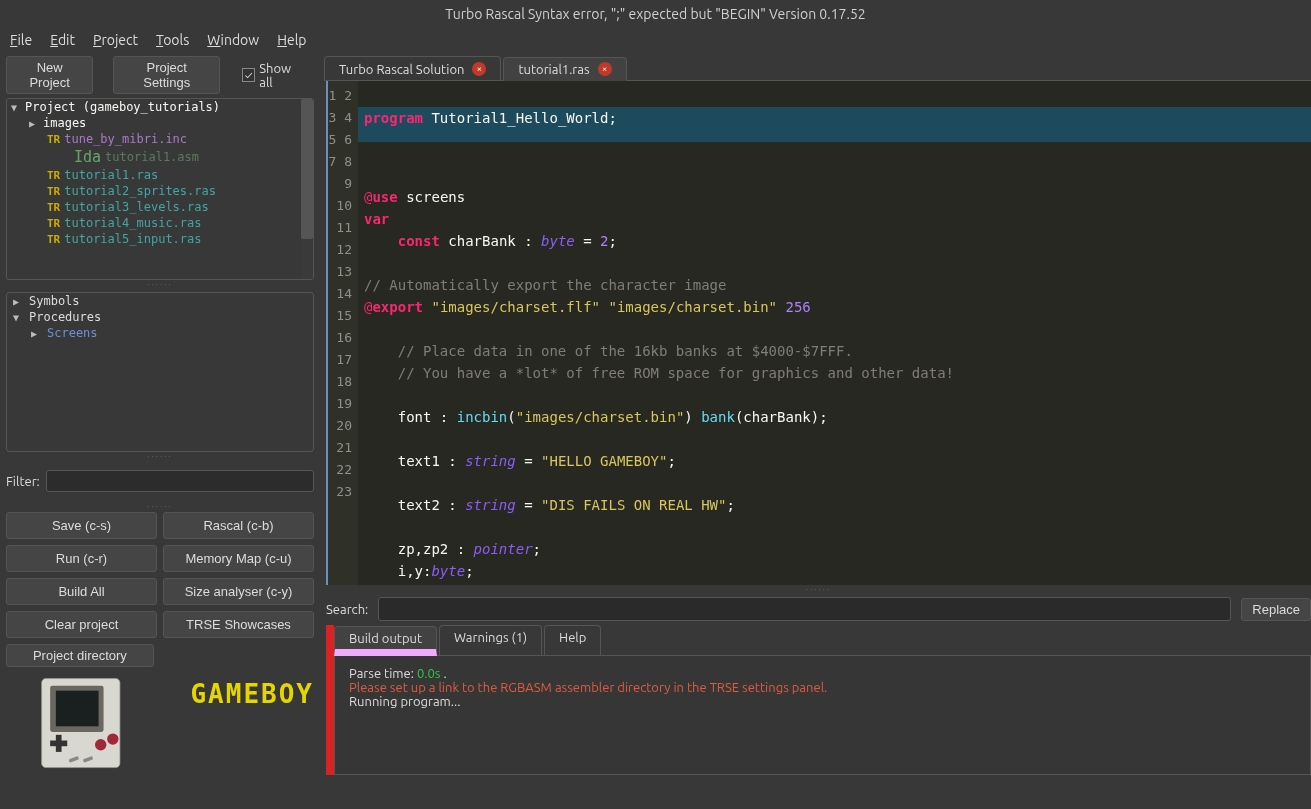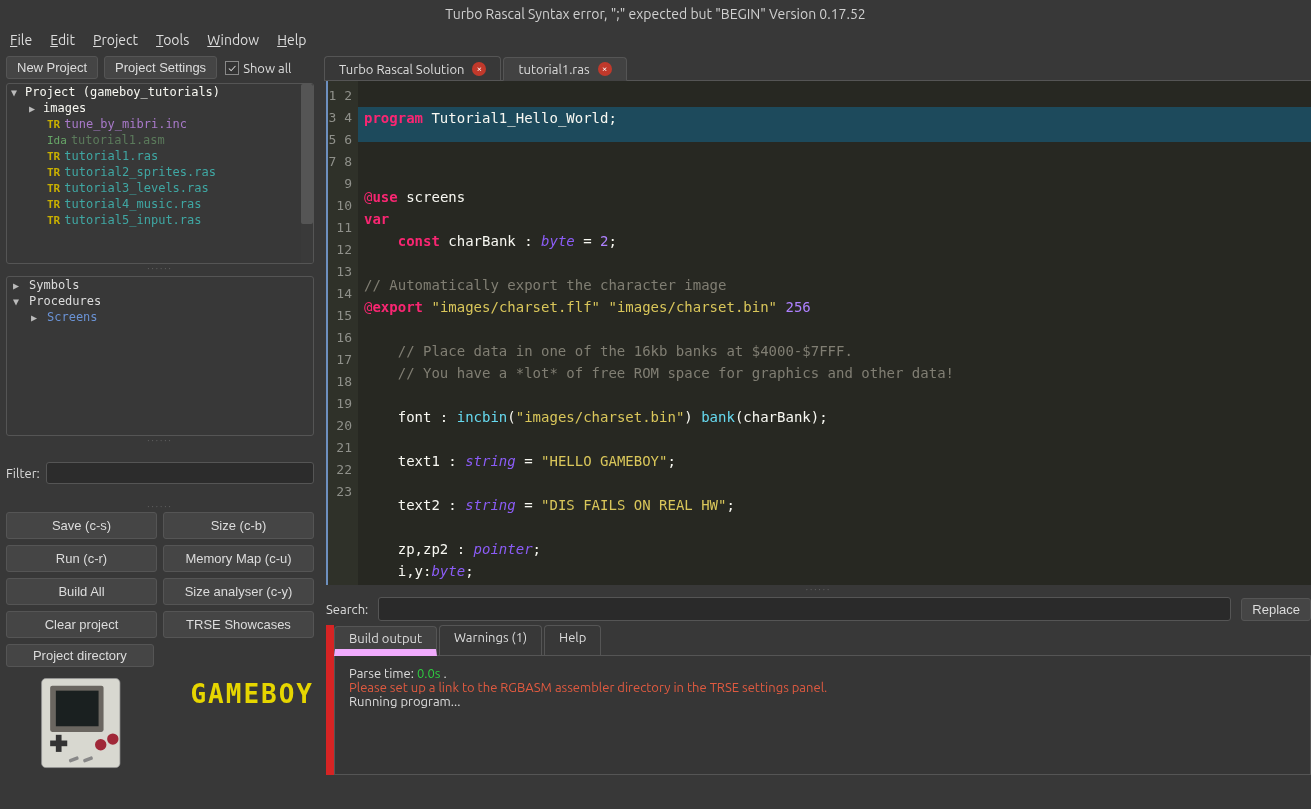--- a/index.html
+++ b/index.html
@@ -88,42 +88,42 @@
   white-space: nowrap;
 }
 .disclosure { width: 10px; color:#bbb; font-size:10px;}
 .tree-indent-1 { padding-left: 22px; }
 .tree-indent-2 { padding-left: 40px; }
 .tr-badge {
   color: #c9b000;
   font-weight: bold;
   font-size: 11px;
 }
-.ida-badge { color:#67a667; font-size:11px; }
+.ida-badge { color:#67a667; font-size:15px;margin-left:27px; }
 .file-teal { color: #3fa7a3; }
 .file-purple { color: #a879c9; }
 .file-green-dim { color: #5b7a5b; }
 .tree-panel2 {
   border: 1px solid #555;
   border-radius: 3px;
   background: #383838;
   flex: 1;
   margin-top: 4px;
   font-family: "DejaVu Sans Mono", monospace;
   font-size: 12px;
   min-height: 160px;
   overflow:hidden;
 }
 .sym-row { display:flex; align-items:center; gap:6px; padding:1px 6px;}
 .sym-link { color:#6a92d4; }
 .filter-row {
   display: flex;
   align-items: center;
   gap: 6px;
-  margin: 18px 0;
+  margin: 10px 0;
   justify-content: flex-end;
 }
 .filter-input {
   flex:1; background:#2c2c2c; border:1px solid #555; border-radius:3px;
   height:22px; color:#ddd;
 }
 .button-grid {
   display: grid;
   grid-template-columns: 1fr 1fr;
   gap: 6px;
@@ -272,21 +272,21 @@
   <span class="menu-item"><span class="ul">F</span>ile</span>
   <span class="menu-item"><span class="ul">E</span>dit</span>
   <span class="menu-item"><span class="ul">P</span>roject</span>
   <span class="menu-item"><span class="ul">T</span>ools</span>
   <span class="menu-item"><span class="ul">W</span>indow</span>
   <span class="menu-item"><span class="ul">H</span>elp</span>
 </div>
 
 <div class="main-container">
   <div class="left-panel">
-    <div class="toolbar" style="padding-left:0;">
+    <div class="toolbar" style="padding-left:0;gap:20px;">
       <button class="btn">New Project</button>
       <button class="btn">Project Settings</button>
       <div class="checkbox-wrap">
         <span class="checkbox">✓</span>
         <span>Show all</span>
       </div>
     </div>
 
     <div class="tree-panel">
       <div class="tree-row">
@@ -349,21 +349,21 @@
     <div class="grip">······</div>
 
     <div class="filter-row">
       <span>Filter:</span>
       <input class="filter-input" style="">
     </div>
     <div class="grip">······</div>
 
     <div class="button-grid">
       <button class="btn">Save (c-s)</button>
-      <button class="btn">Size (c-b)</button>
+      <button class="btn">Rascal (c-b)</button>
       <button class="btn">Run (c-r)</button>
       <button class="btn">Memory Map (c-u)</button>
       <button class="btn">Build All</button>
       <button class="btn">Size analyser (c-y)</button>
       <button class="btn">Clear project</button>
       <button class="btn">TRSE Showcases</button>
     </div>
     <div class="pd-row">
       <button class="btn" style="width:48%;">Project directory</button>
     </div>

